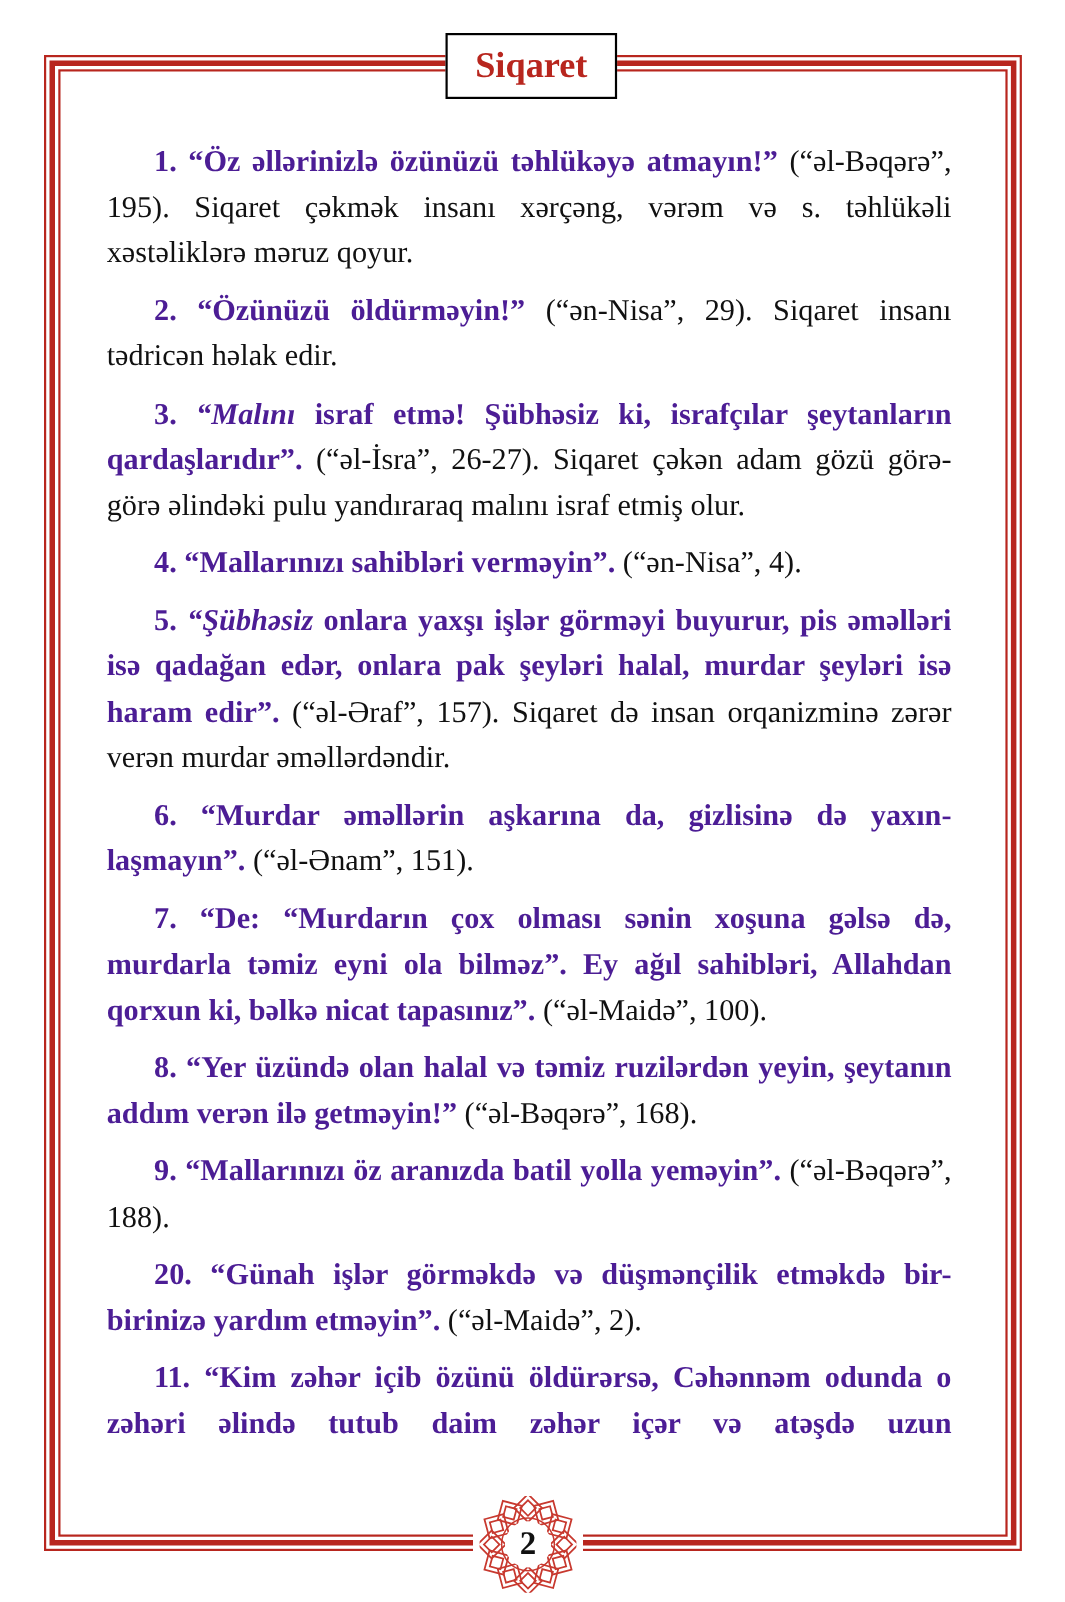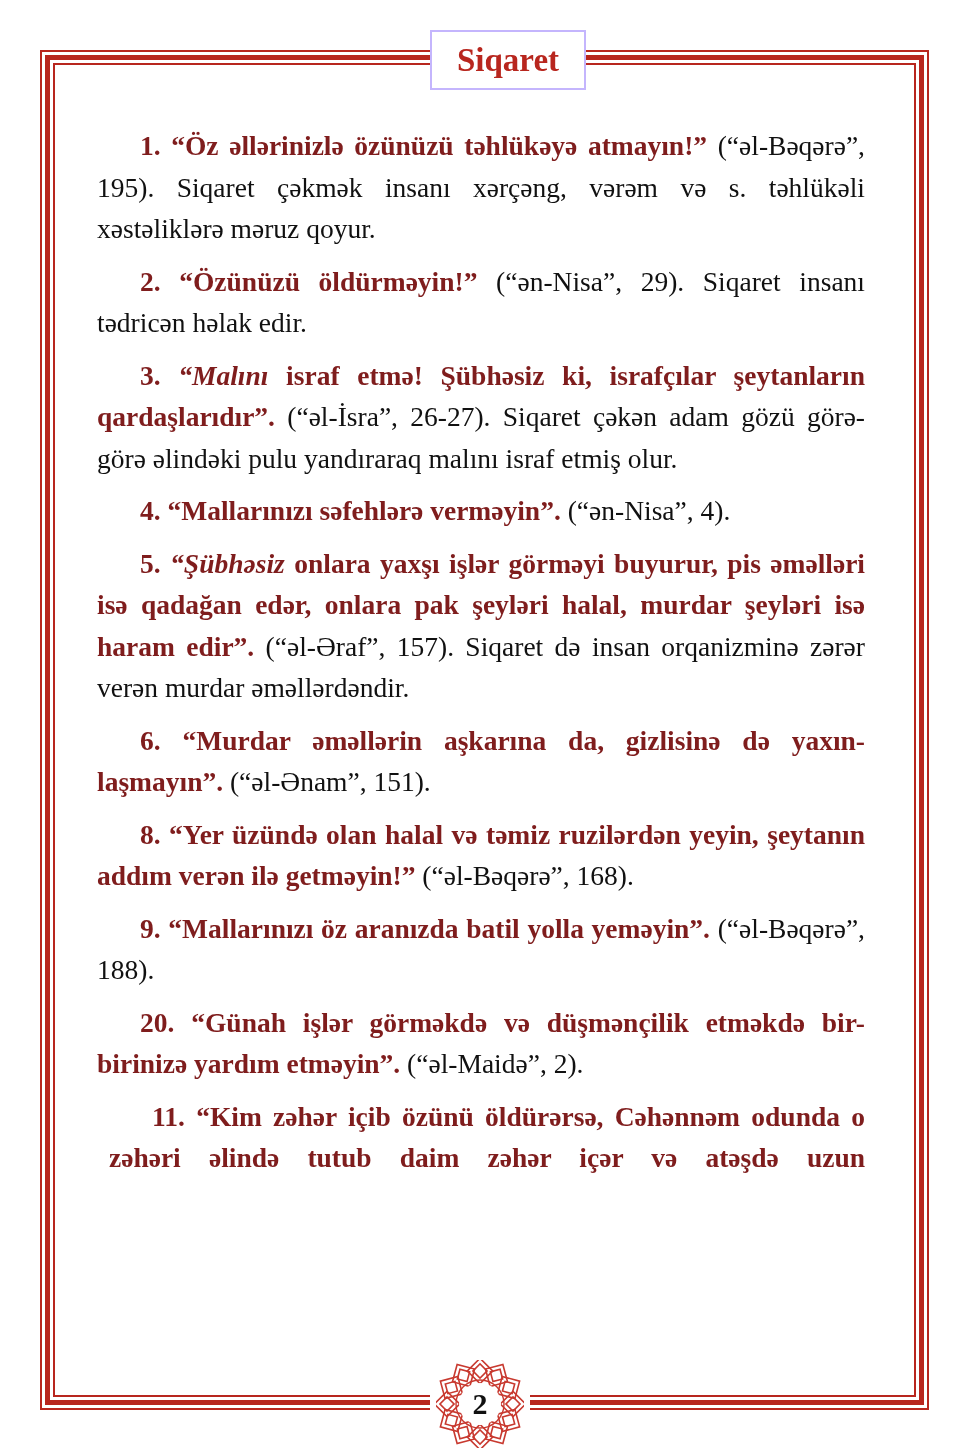--- a/index.html
+++ b/index.html
@@ -2,31 +2,31 @@
 <html><head>
 <meta charset="utf-8">
 <style>
   html, body { margin: 0; padding: 0; background: #ffffff; }
   body { width: 968px; height: 1456px; position: relative; overflow: hidden; }
   .frame { position: absolute; border-color: #b8261e; border-style: solid; box-sizing: border-box; }
   .f1 { left: 40px; top: 50px; width: 889px; height: 1360px; border-width: 2px; }
   .f2 { left: 45px; top: 55px; width: 879px; height: 1350px; border-width: 5px; }
   .f3 { left: 53px; top: 63px; width: 863px; height: 1334px; border-width: 2px; }
   .title-box {
-    position: absolute; left: 430px; top: 30px; width: 156px; height: 60px;
-    background: #fff; border: 2px solid #c4b5fd; box-sizing: border-box;
+    position: absolute; left: 405px; top: 30px; width: 156px; height: 60px;
+    background: #fff; border: 2px solid #000000; box-sizing: border-box;
     display: flex; align-items: center; justify-content: center;
     font-family: "Liberation Serif", serif; font-weight: bold; font-size: 33px; color: #b8261e;
   }
   .content {
     position: absolute; left: 97px; top: 125px; width: 768px;
     font-family: "Liberation Serif", serif; font-size: 27.5px; line-height: 41.5px; color: #111;
   }
   .para { margin: 0 0 11px 0; text-indent: 43px; text-align: justify; hyphens: manual; }
-  .q { color: #7f1d1d; font-weight: bold; }
+  .q { color: #4c1d95; font-weight: bold; }
   .q i { font-weight: bold; }
   .emblem-bg { position: absolute; left: 430px; top: 1358px; width: 100px; height: 100px; background: #fff; }
   .emblem { position: absolute; left: 436px; top: 1360px; width: 88px; height: 88px; }
   .page-num {
     position: absolute; left: 458px; top: 1382px; width: 44px; height: 44px;
     display: flex; align-items: center; justify-content: center;
     font-family: "Liberation Serif", serif; font-weight: bold; font-size: 30px; color: #111;
   }
 </style>
 </head>
@@ -37,27 +37,28 @@
 <div class="frame f3"></div>
 
 <div class="title-box">
   <span>Siqaret</span>
 </div>
 
 <div class="content">
   <p class="para"><span class="q"><span>1.</span> <span>“Öz əllərinizlə özünüzü təhlükəyə atmayın!”</span></span><span> (“əl-Bəqərə”, 195). Siqaret çəkmək insanı xərçəng, vərəm və s. təhlükəli xəstəliklərə məruz qoyur.</span></p>
   <p class="para"><span class="q"><span>2.</span> <span>“Özünüzü öldürməyin!”</span></span><span> (“ən-Nisa”, 29). Siqaret in­sanı tədricən həlak edir.</span></p>
   <p class="para"><span class="q"><span>3.</span> <i>“Malını</i><span> israf etmə! Şübhəsiz ki, israfçılar şeytan­ların qardaşlarıdır”.</span></span><span> (“əl-İsra”, 26-27). Siqaret çəkən adam gözü görə-görə əlindəki pulu yandıraraq malını israf et­miş olur.</span></p>
-  <p class="para"><span class="q"><span>4.</span> <span>“Mallarınızı səfehlərə verməyin”.</span></span><span> (“ən-Nisa”, 4).</span></p>
+  <p class="para"><span class="q"><span>4.</span> <span>“Mallarınızı sahibləri verməyin”.</span></span><span> (“ən-Nisa”, 4).</span></p>
   <p class="para"><span class="q"><span>5.</span> <i>“Şübhəsiz</i><span> onlara yaxşı işlər görməyi buyurur, pis əməlləri isə qadağan edər, onlara pak şeyləri halal, mur­dar şeyləri isə haram edir”.</span></span><span> (“əl-Əraf”, 157). Siqaret də insan orqanizminə zərər verən murdar əməllərdəndir.</span></p>
   <p class="para"><span class="q"><span>6.</span> <span>“Murdar əməllərin aşkarına da, gizlisinə də yaxın­laşmayın”.</span></span><span> (“əl-Ənam”, 151).</span></p>
+  <p class="para"><span class="q"><span>7.</span> <span>“De: “Murdarın çox olması sənin xoşuna gəlsə də, murdarla təmiz eyni ola bilməz”. Ey ağıl sahibləri, Allah­dan qorxun ki, bəlkə nicat tapasınız”.</span></span><span> (“əl-Maidə”, 100).</span></p>
   <p class="para"><span class="q"><span>8.</span> <span>“Yer üzündə olan halal və təmiz ruzilərdən yeyin, şeytanın addım verən ilə getməyin!”</span></span><span> (“əl-Bəqərə”, 168).</span></p>
   <p class="para"><span class="q"><span>9.</span> <span>“Mallarınızı öz aranızda batil yolla yeməyin”.</span></span><span> (“əl-Bəqərə”, 188).</span></p>
   <p class="para"><span class="q"><span>20.</span> <span>“Günah işlər görməkdə və düşmənçilik etməkdə bir-birinizə yardım etməyin”.</span></span><span> (“əl-Maidə”, 2).</span></p>
-  <p class="para" style="text-align-last: justify; margin-left: 12px;"><span class="q"><span>11.</span> <span>“Kim zəhər içib özünü öldürərsə, Cəhənnəm odun­da o zəhəri əlində tutub daim zəhər içər və atəşdə uzun</span></span><span></span></p>
+  <p class="para" style="text-align-last: justify;"><span class="q"><span>11.</span> <span>“Kim zəhər içib özünü öldürərsə, Cəhənnəm odun­da o zəhəri əlində tutub daim zəhər içər və atəşdə uzun</span></span><span></span></p>
 </div>
 
 <div class="emblem-bg"></div>
 <svg class="emblem" viewBox="0 0 88 88">
   <g fill="none" stroke="#c8392f" stroke-width="1.6" transform="translate(44,44)">
     <g id="petal">
       <rect x="-9" y="-42" width="18" height="18" transform="rotate(45 0 -33)"></rect>
       <rect x="-5" y="-38" width="10" height="10" transform="rotate(45 0 -33)"></rect>
     </g>
     <use href="#petal" transform="rotate(30)"></use>

